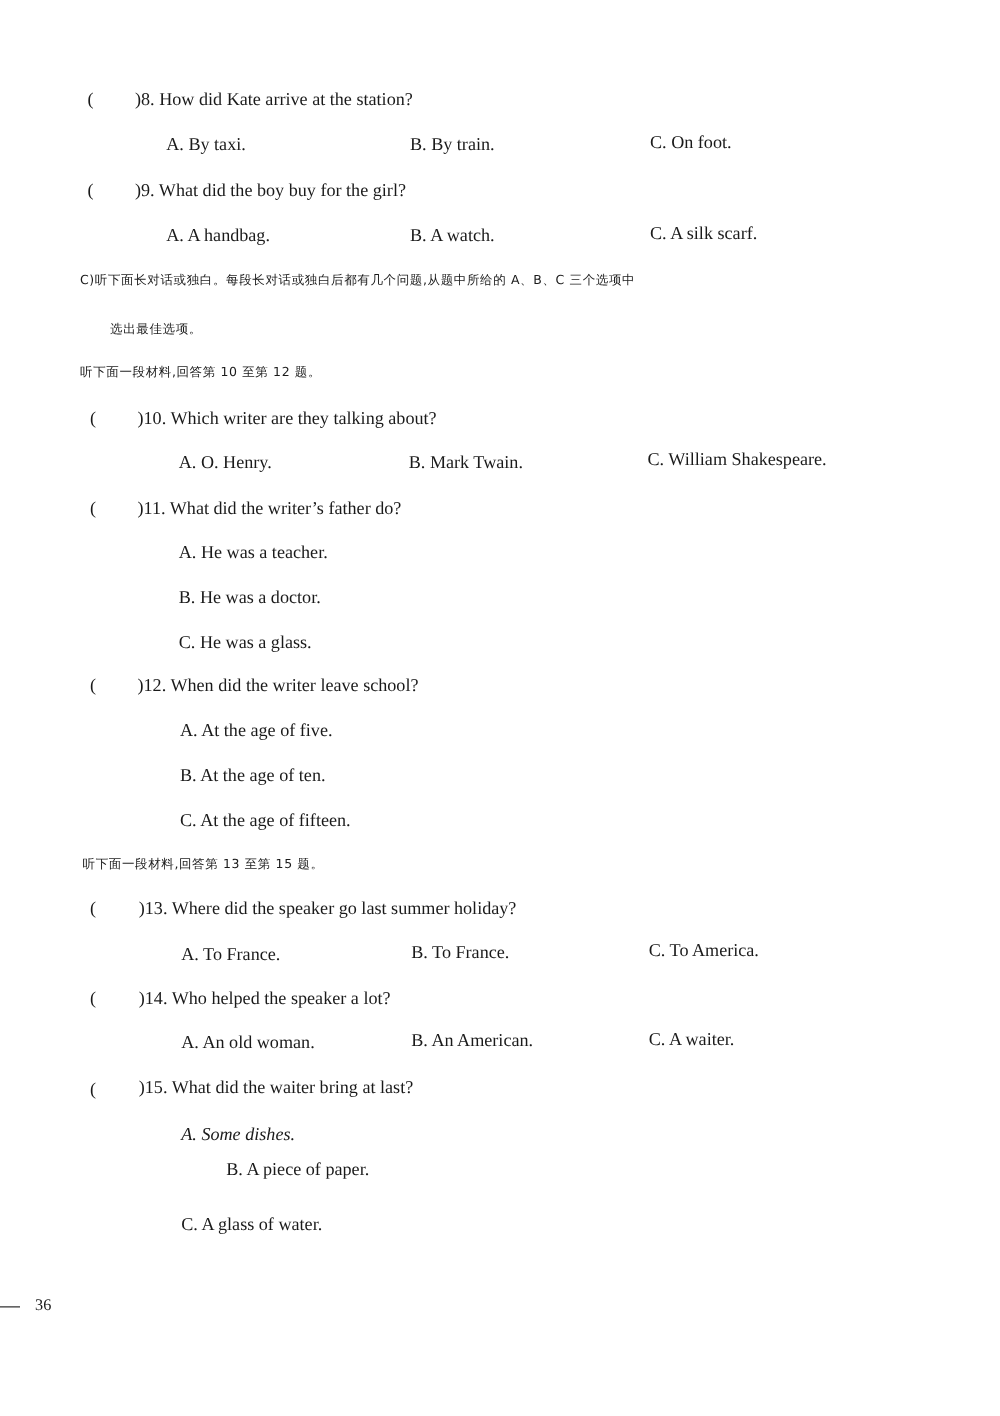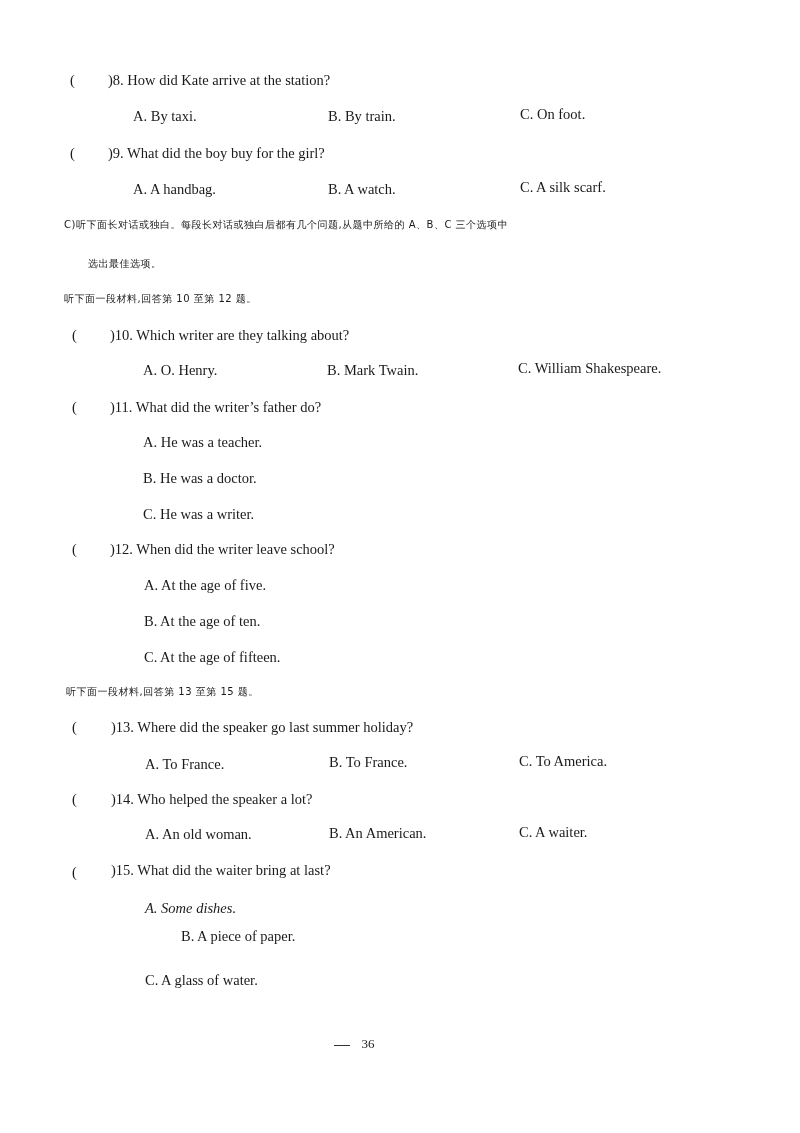--- a/index.html
+++ b/index.html
@@ -8,21 +8,21 @@
     font-family: "Liberation Serif", "DejaVu Serif", serif;
     color: #1a1a1a;
     font-size: 14.5px;
   }
   .page { position: absolute; left: 0; top: 0; width: 800px; height: 1133px; }
   .line { position: absolute; white-space: nowrap; line-height: 18px; }
   .paren { position: absolute; white-space: nowrap; }
   .qtext { position: absolute; white-space: nowrap; }
   .opt { position: absolute; white-space: nowrap; }
   .cn { font-family: "DejaVu Sans", "Liberation Sans", sans-serif; font-size: 10px; letter-spacing: 0.5px; }
-  .footer { position: absolute; left: 0; width: 708px; top: 1036px; text-align: center; font-size: 13px; }
+  .footer { position: absolute; left: 0; width: 708px; top: 1036px; text-align: left; font-size: 13px; }
   .dash { display: inline-block; width: 16px; height: 1px; background: #333; vertical-align: middle; margin-right: 12px; }
 </style>
 </head>
 <body>
 
 <div class="page">
 
   <div>
     <span class="paren" style="left:70px; top:72px;">(</span>
     <span class="qtext" style="left:108px; top:72px;">)8. How did Kate arrive at the station?</span>
@@ -49,21 +49,21 @@
     <span class="opt" style="left:143px; top:362px;">A. O. Henry.</span>
     <span class="opt" style="left:327px; top:362px;">B. Mark Twain.</span>
     <span class="opt" style="left:518px; top:360px;">C. William Shakespeare.</span>
   </div>
 
   <div>
     <span class="paren" style="left:72px; top:399px;">(</span>
     <span class="qtext" style="left:110px; top:399px;">)11. What did the writer’s father do?</span>
     <span class="opt" style="left:143px; top:434px;">A. He was a teacher.</span>
     <span class="opt" style="left:143px; top:470px;">B. He was a doctor.</span>
-    <span class="opt" style="left:143px; top:506px;">C. He was a writer.</span>
+    <span class="opt" style="left:143px; top:506px;">C. He was a glass.</span>
   </div>
 
   <div>
     <span class="paren" style="left:72px; top:541px;">(</span>
     <span class="qtext" style="left:110px; top:541px;">)12. When did the writer leave school?</span>
     <span class="opt" style="left:144px; top:577px;">A. At the age of five.</span>
     <span class="opt" style="left:144px; top:613px;">B. At the age of ten.</span>
     <span class="opt" style="left:144px; top:649px;">C. At the age of fifteen.</span>
   </div>
 

